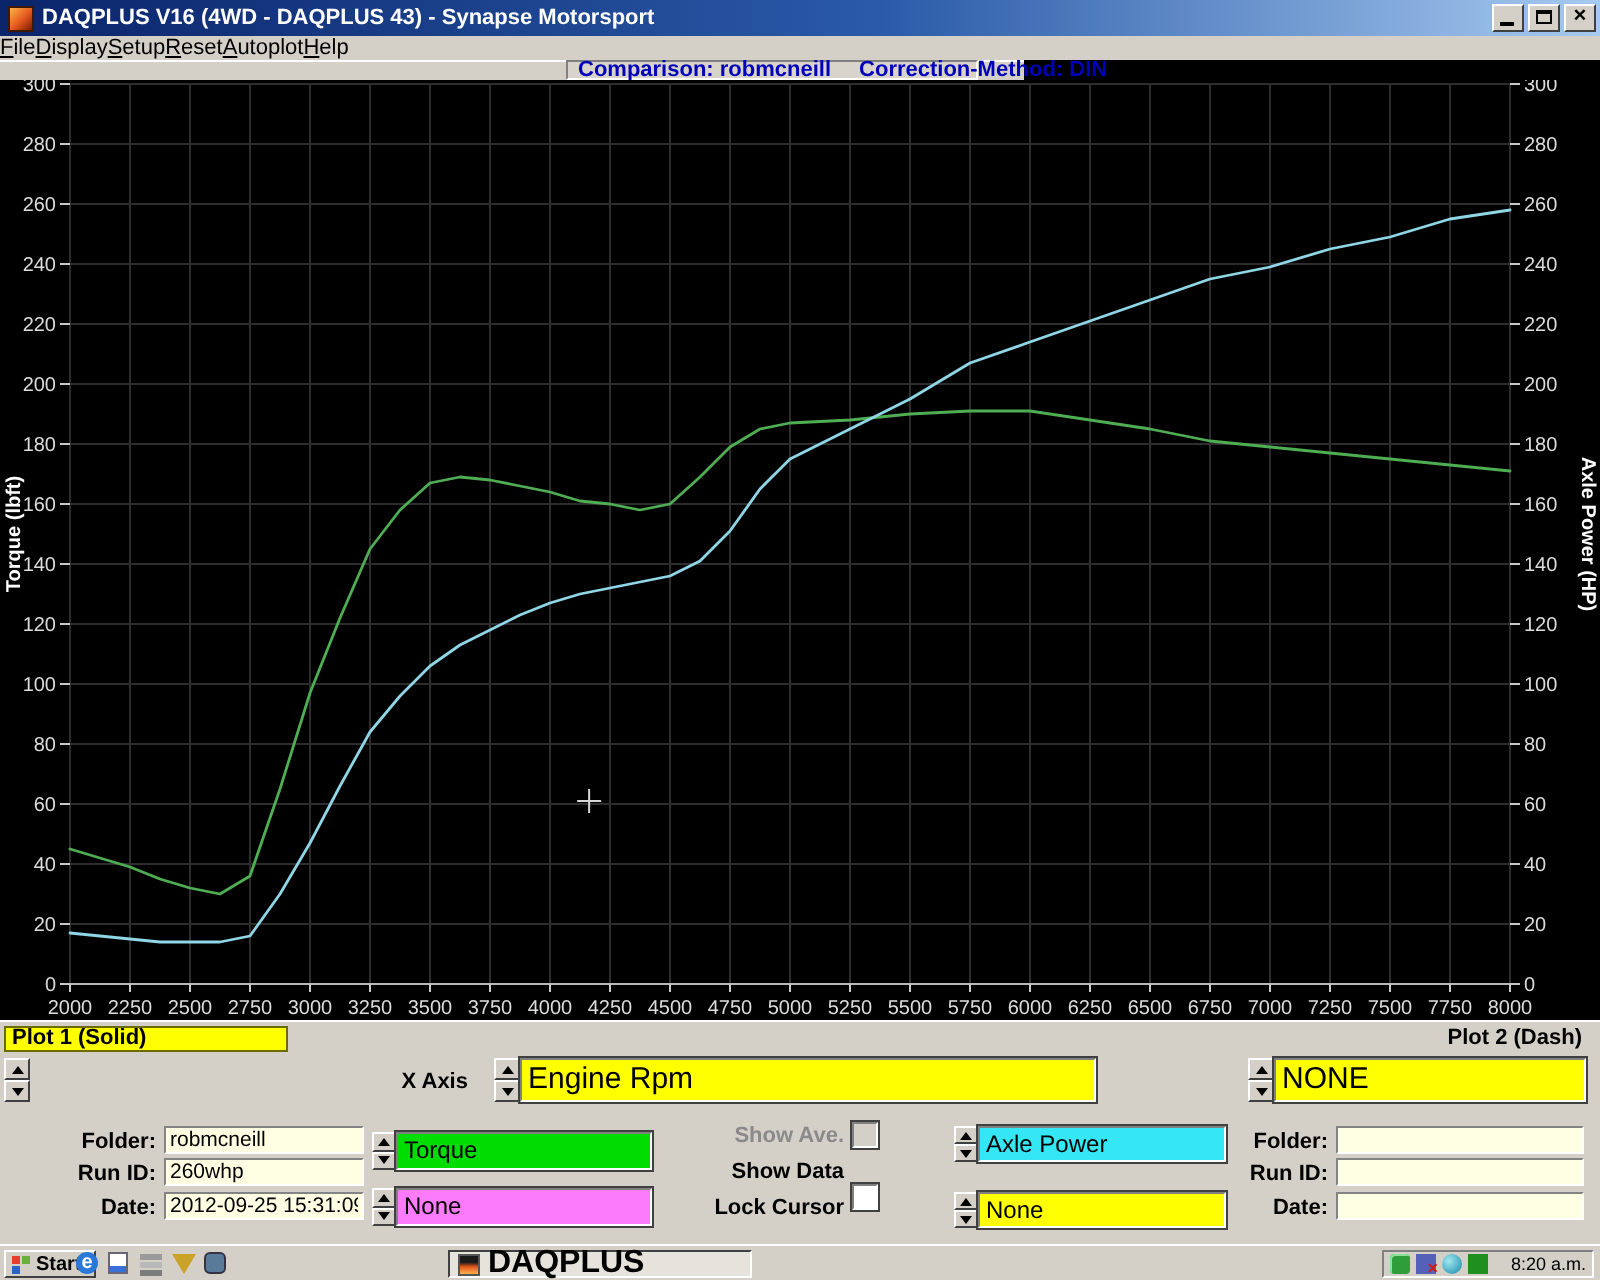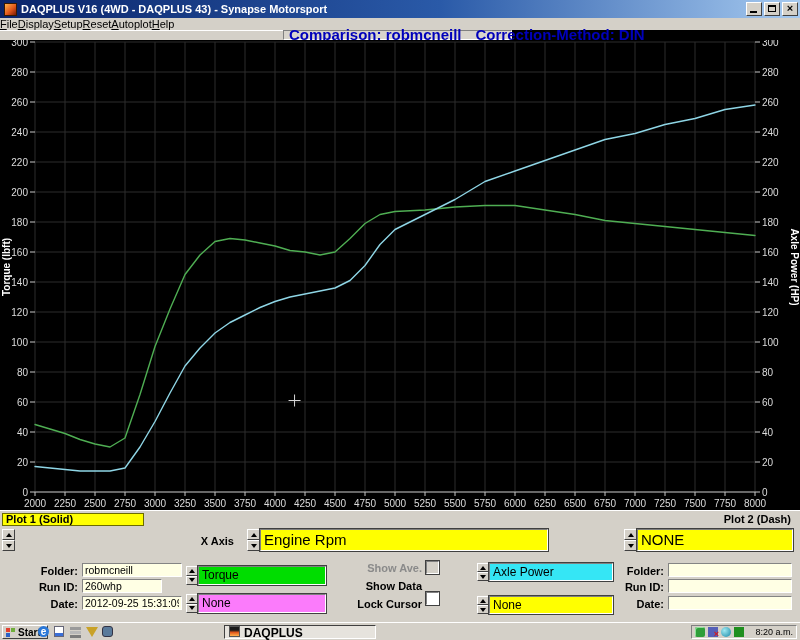--- a/index.html
+++ b/index.html
@@ -26,23 +26,23 @@
 
   
   .menubar { position:absolute; left:0; top:18px; width:800px; height:12px;
              background:#d4d0c8; font-size:11px; line-height:12px; display:flex; }
   .menu-item { padding:0 0; color:#000; }
 
   
   .compbar { position:absolute; left:0; top:30px; width:800px; height:10px; background:#000; }
   .compbar-gray { position:absolute; left:0; top:0; width:512px; height:10px; background:#d4d0c8;
                   border-top:1px solid #fff; }
-  .comp-box { position:absolute; left:283px; top:0; width:229px; height:10px;
+  .comp-box { position:absolute; left:283px; top:0; width:206px; height:10px;
               background:#d8d4cc; border:1px solid; border-color:#808080 #fff #fff #808080;
-              font-size:15px; font-weight:bold; color:#0000bb; line-height:8px;
+              font-size:11px; font-weight:bold; color:#0000bb; line-height:8px;
               display:flex; gap:14px; padding-left:5px; white-space:nowrap; }
 
   
   .chart { position:absolute; left:0; top:40px; width:800px; height:470px; background:#000; }
 
   
   .panel { position:absolute; left:0; top:510px; width:800px; height:112px;
            background:#d4d0c8; border-top:1px solid #fff; font-size:11px; }
   .p-abs { position:absolute; }
   .hdr-yellow { left:2px; top:2px; width:142px; height:13px; background:#ffff00;
@@ -82,22 +82,22 @@
   .start-btn { position:absolute; left:2px; top:2px; width:46px; height:14px;
                background:#d4d0c8; border:1px solid; border-color:#fff #404040 #404040 #fff;
                display:flex; align-items:center; gap:3px; padding-left:3px;
                font-size:10px; font-weight:bold; color:#000; }
   .winflag { width:9px; height:9px; display:grid; grid-template-columns:1fr 1fr; grid-template-rows:1fr 1fr; gap:1px; }
   .winflag div:nth-child(1){background:#e3402f;} .winflag div:nth-child(2){background:#6fae3a;}
   .winflag div:nth-child(3){background:#2a63c8;} .winflag div:nth-child(4){background:#e8c javascript01;}
   .ql { position:absolute; top:3px; width:13px; height:13px; }
   .task-btn { position:absolute; left:224px; top:2px; width:152px; height:14px;
               background:#e6e3dd; border:1px solid; border-color:#404040 #fff #fff #404040;
-              display:flex; align-items:flex-start; gap:4px; padding-left:4px;
-              font-size:12px; font-weight:bold; color:#000; }
+              display:flex; align-items:center; gap:4px; padding-left:4px;
+              font-size:16px; font-weight:bold; color:#000; }
   .task-ico { width:11px; height:11px; background:linear-gradient(180deg,#1a1a1a 35%,#e2571b 60%,#ffb24d 100%); border:1px solid #555; }
   .tray { position:absolute; right:3px; top:2px; width:106px; height:14px;
           border:1px solid; border-color:#808080 #fff #fff #808080;
           display:flex; align-items:center; padding:0 3px; gap:3px; }
   .tray-ico { width:10px; height:10px; }
   .clock { margin-left:auto; font-size:9px; color:#000; white-space:nowrap; }
 </style>
 </head>
 <body>
 
@@ -334,21 +334,21 @@
         </div>
       <div class="spin-btn">
           <div class="tri-dn"></div>
         </div>
     </div>
     <div class="p-abs bigfield" style="left:637px; top:18px; width:156px;">NONE</div>
 
     <div class="p-abs lbl" style="left:2px; top:54px; width:76px;">Folder:</div>
     <div class="p-abs" style="left:82px; top:52px; width:100px;"><input class="field" value="robmcneill" style=""></div>
     <div class="p-abs lbl" style="left:2px; top:70px; width:76px;">Run ID:</div>
-    <div class="p-abs" style="left:82px; top:68px; width:80px;"><input class="field" value="260whp" style=""></div>
+    <div class="p-abs" style="left:82px; top:68px; width:100px;"><input class="field" value="260whp" style=""></div>
     <div class="p-abs lbl" style="left:2px; top:87px; width:76px;">Date:</div>
     <div class="p-abs" style="left:82px; top:85px; width:100px;"><input class="field" value="2012-09-25 15:31:09" style=""></div>
 
     <div class="p-abs spinner" style="left:186px; top:55px; height:19px; width:12px;">
       <div class="spin-btn">
           <div class="tri-up"></div>
         </div>
       <div class="spin-btn">
           <div class="tri-dn"></div>
         </div>

